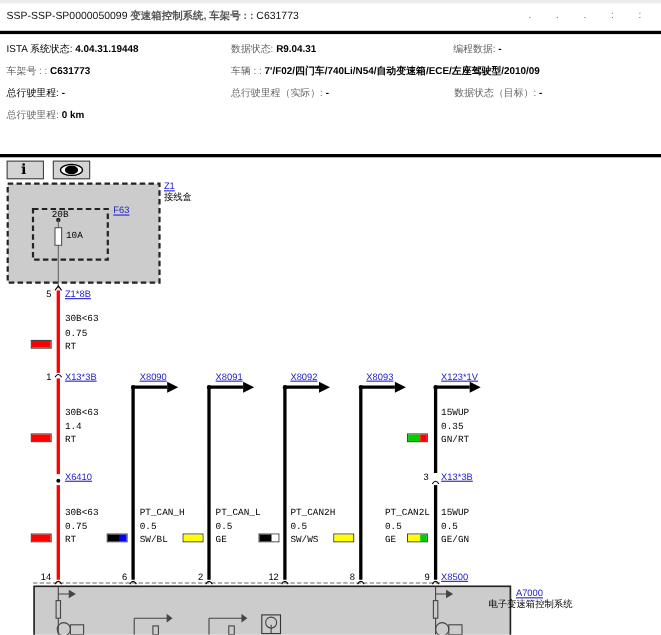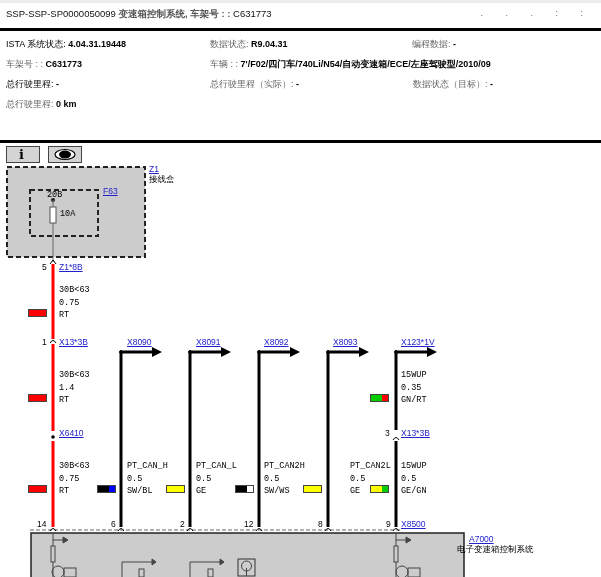--- a/index.html
+++ b/index.html
@@ -285,13 +285,13 @@
 <span class="pin" style="left:37px;top:519px">14</span>
 <span class="pin" style="left:111px;top:519px">6</span>
 <span class="pin" style="left:180px;top:519px">2</span>
 <span class="pin" style="left:244px;top:519px">12</span>
 <span class="pin" style="left:318px;top:519px">8</span>
 <span class="pin" style="left:386px;top:519px">9</span>
 
 <span class="link" style="left:401px;top:519px">X8500</span>
 
 <span class="link" style="left:469px;top:534px">A7000</span>
-<span class="lbl" style="left:457px;top:544px">电子变速箱控制系统</span>
+<span class="lbl" style="left:444px;top:544px">电子变速箱控制系统</span>
 
 </body></html>

